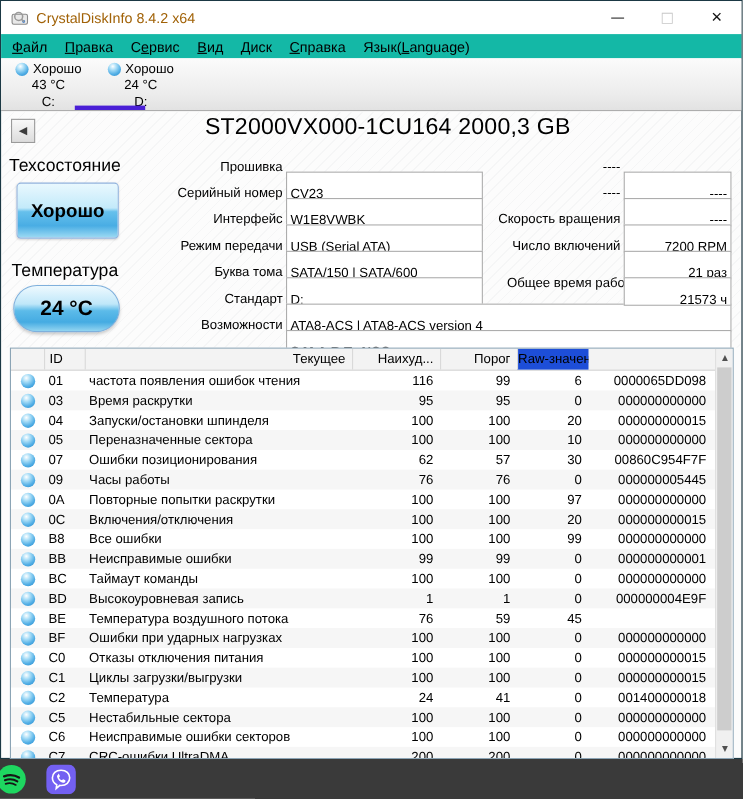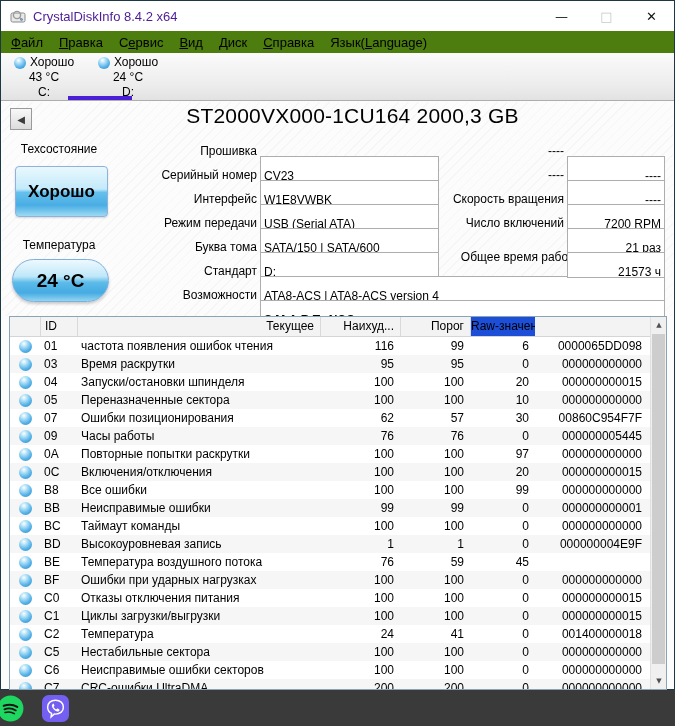--- a/index.html
+++ b/index.html
@@ -16,30 +16,30 @@
   .window {
     position:absolute; left:0; top:0; width:675px; height:690px;
     background:#fcfcfc;
     border:1px solid #1b3844;
   }
   .titlebar {
     height:30px; background:#ffffff; display:flex; align-items:center;
     padding-left:9px;
   }
   .titlebar .app-icon { width:17px; height:15px; margin-right:6px; }
-  .titlebar .title { font-size:13px; color:#4c1d95; flex:1; }
+  .titlebar .title { font-size:13px; color:#a16207; flex:1; }
   .win-btn {
     width:45px; height:30px; display:flex; align-items:center; justify-content:center;
     font-size:13px; color:#111; background:transparent; border:none;
     font-family:"DejaVu Sans", sans-serif;
   }
   .win-btn.max { color:#c8c8c8; }
   
   .menubar {
-    height:22px; background:#4d7c0f; display:flex; align-items:center;
+    height:22px; background:#14b8a6; display:flex; align-items:center;
     font-size:13px; padding-left:2px;
   }
   .menu-item { padding:2px 8px; cursor:default; }
   .menu-item u { text-decoration:underline; }
   
   .tabbar {
     position:relative; height:48px;
     background:linear-gradient(#fbfbfb,#ececec 70%,#e2e2e2);
     border-bottom:1px solid #adadad;
   }
@@ -67,21 +67,21 @@
   .back-btn {
     position:absolute; left:8px; top:6px; width:22px; height:22px;
     background:linear-gradient(#f8f8f8,#dcdcdc); border:1px solid #9a9a9a;
     font-size:10px; color:#3c3c3c; display:flex; align-items:center; justify-content:center;
     font-family:"DejaVu Sans", sans-serif;
   }
   .drive-title {
     position:absolute; left:60px; right:30px; top:2px; text-align:center;
     font-size:21px; letter-spacing:0.2px;
   }
-  .side-label { position:absolute; width:110px; text-align:center; font-size:12px; }
+  .side-label { position:absolute; width:110px; text-align:center; font-size:16px; }
   .health-btn {
     position:absolute; left:13px; top:64px; width:93px; height:51px;
     border:1px solid #8fb2dd; border-radius:4px;
     background:linear-gradient(#e9f8fe 0%, #c3eafa 45%, #66c0ec 52%, #49ade4 78%, #9ddaf3 100%);
     font-size:17px; font-weight:bold; color:#000;
     display:flex; align-items:center; justify-content:center;
     box-shadow:0 1px 2px rgba(0,0,0,0.15);
   }
   .temp-pill {
     position:absolute; left:10px; top:157px; width:97px; height:43px;

